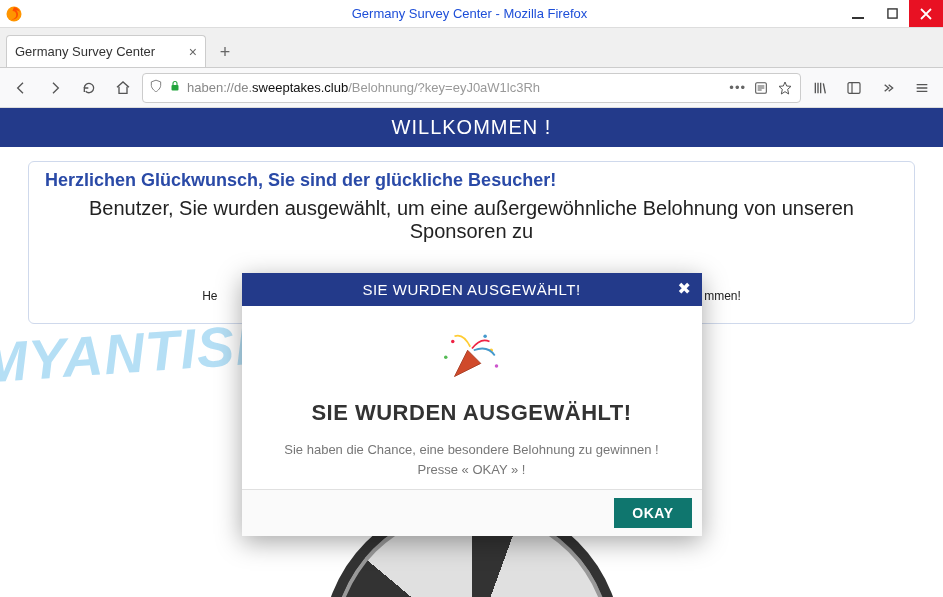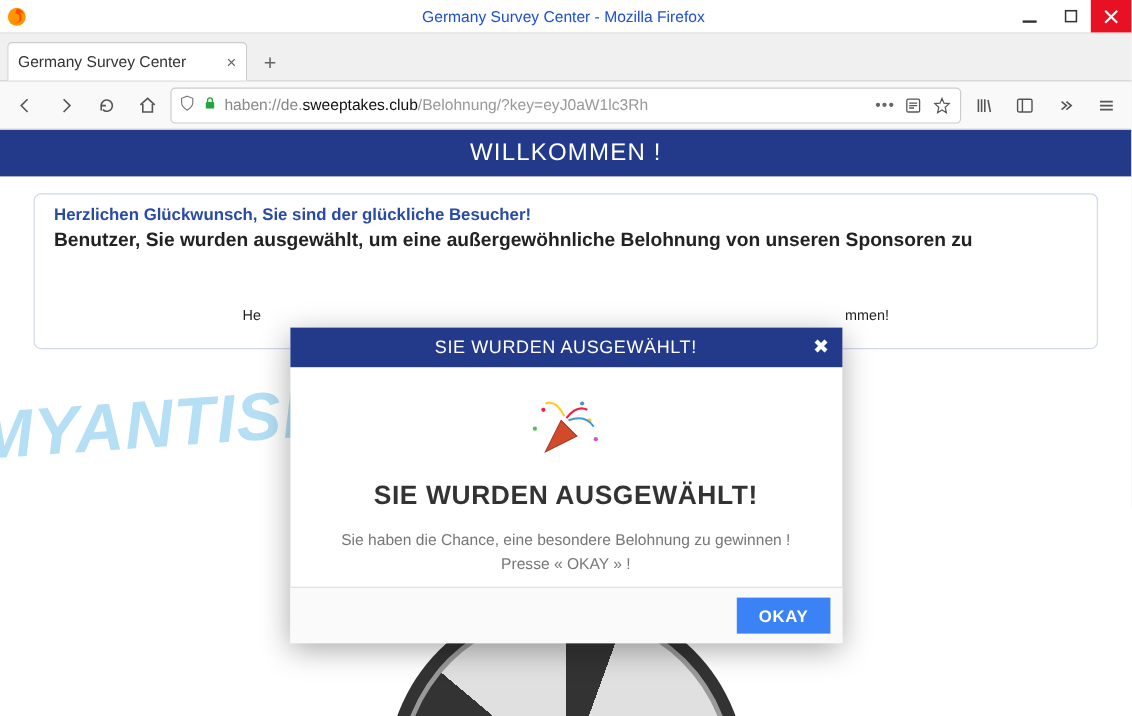--- a/index.html
+++ b/index.html
@@ -153,28 +153,27 @@
   .card {
     margin: 14px 28px 0 28px;
     border: 1px solid #cfd9ec;
     border-radius: 6px;
     padding: 8px 16px 20px 16px;
     background: #fff;
   }
   .card .congrats {
     color: #2a4aa7;
     font-weight: 600;
-    font-size: 14px;
+    font-size: 18px;
     margin-bottom: 6px;
   }
   .card .line1 {
-    text-align: left;
-    font-size: 16px;
+    text-align: center;
+    font-size: 20px;
     color: #222;
-    font-weight: bold;
   }
   .card .line2 {
     text-align: center;
     font-size: 12px;
     color: #222;
     margin-top: 46px;
   }
   
   .wheel {
     position: absolute;
@@ -269,21 +268,21 @@
     line-height: 1.5;
   }
   .modal-foot {
     border-top: 1px solid #e0e0e0;
     padding: 8px 10px;
     display: flex;
     justify-content: flex-end;
     background: #fafafa;
   }
   .okay-btn {
-    background: #3b82f6;
+    background: #0f766e;
     color: #fff;
     border: none;
     padding: 7px 18px;
     font-size: 14px;
     font-weight: 600;
     letter-spacing: 0.5px;
     cursor: pointer;
   }
 </style>
 </head>

